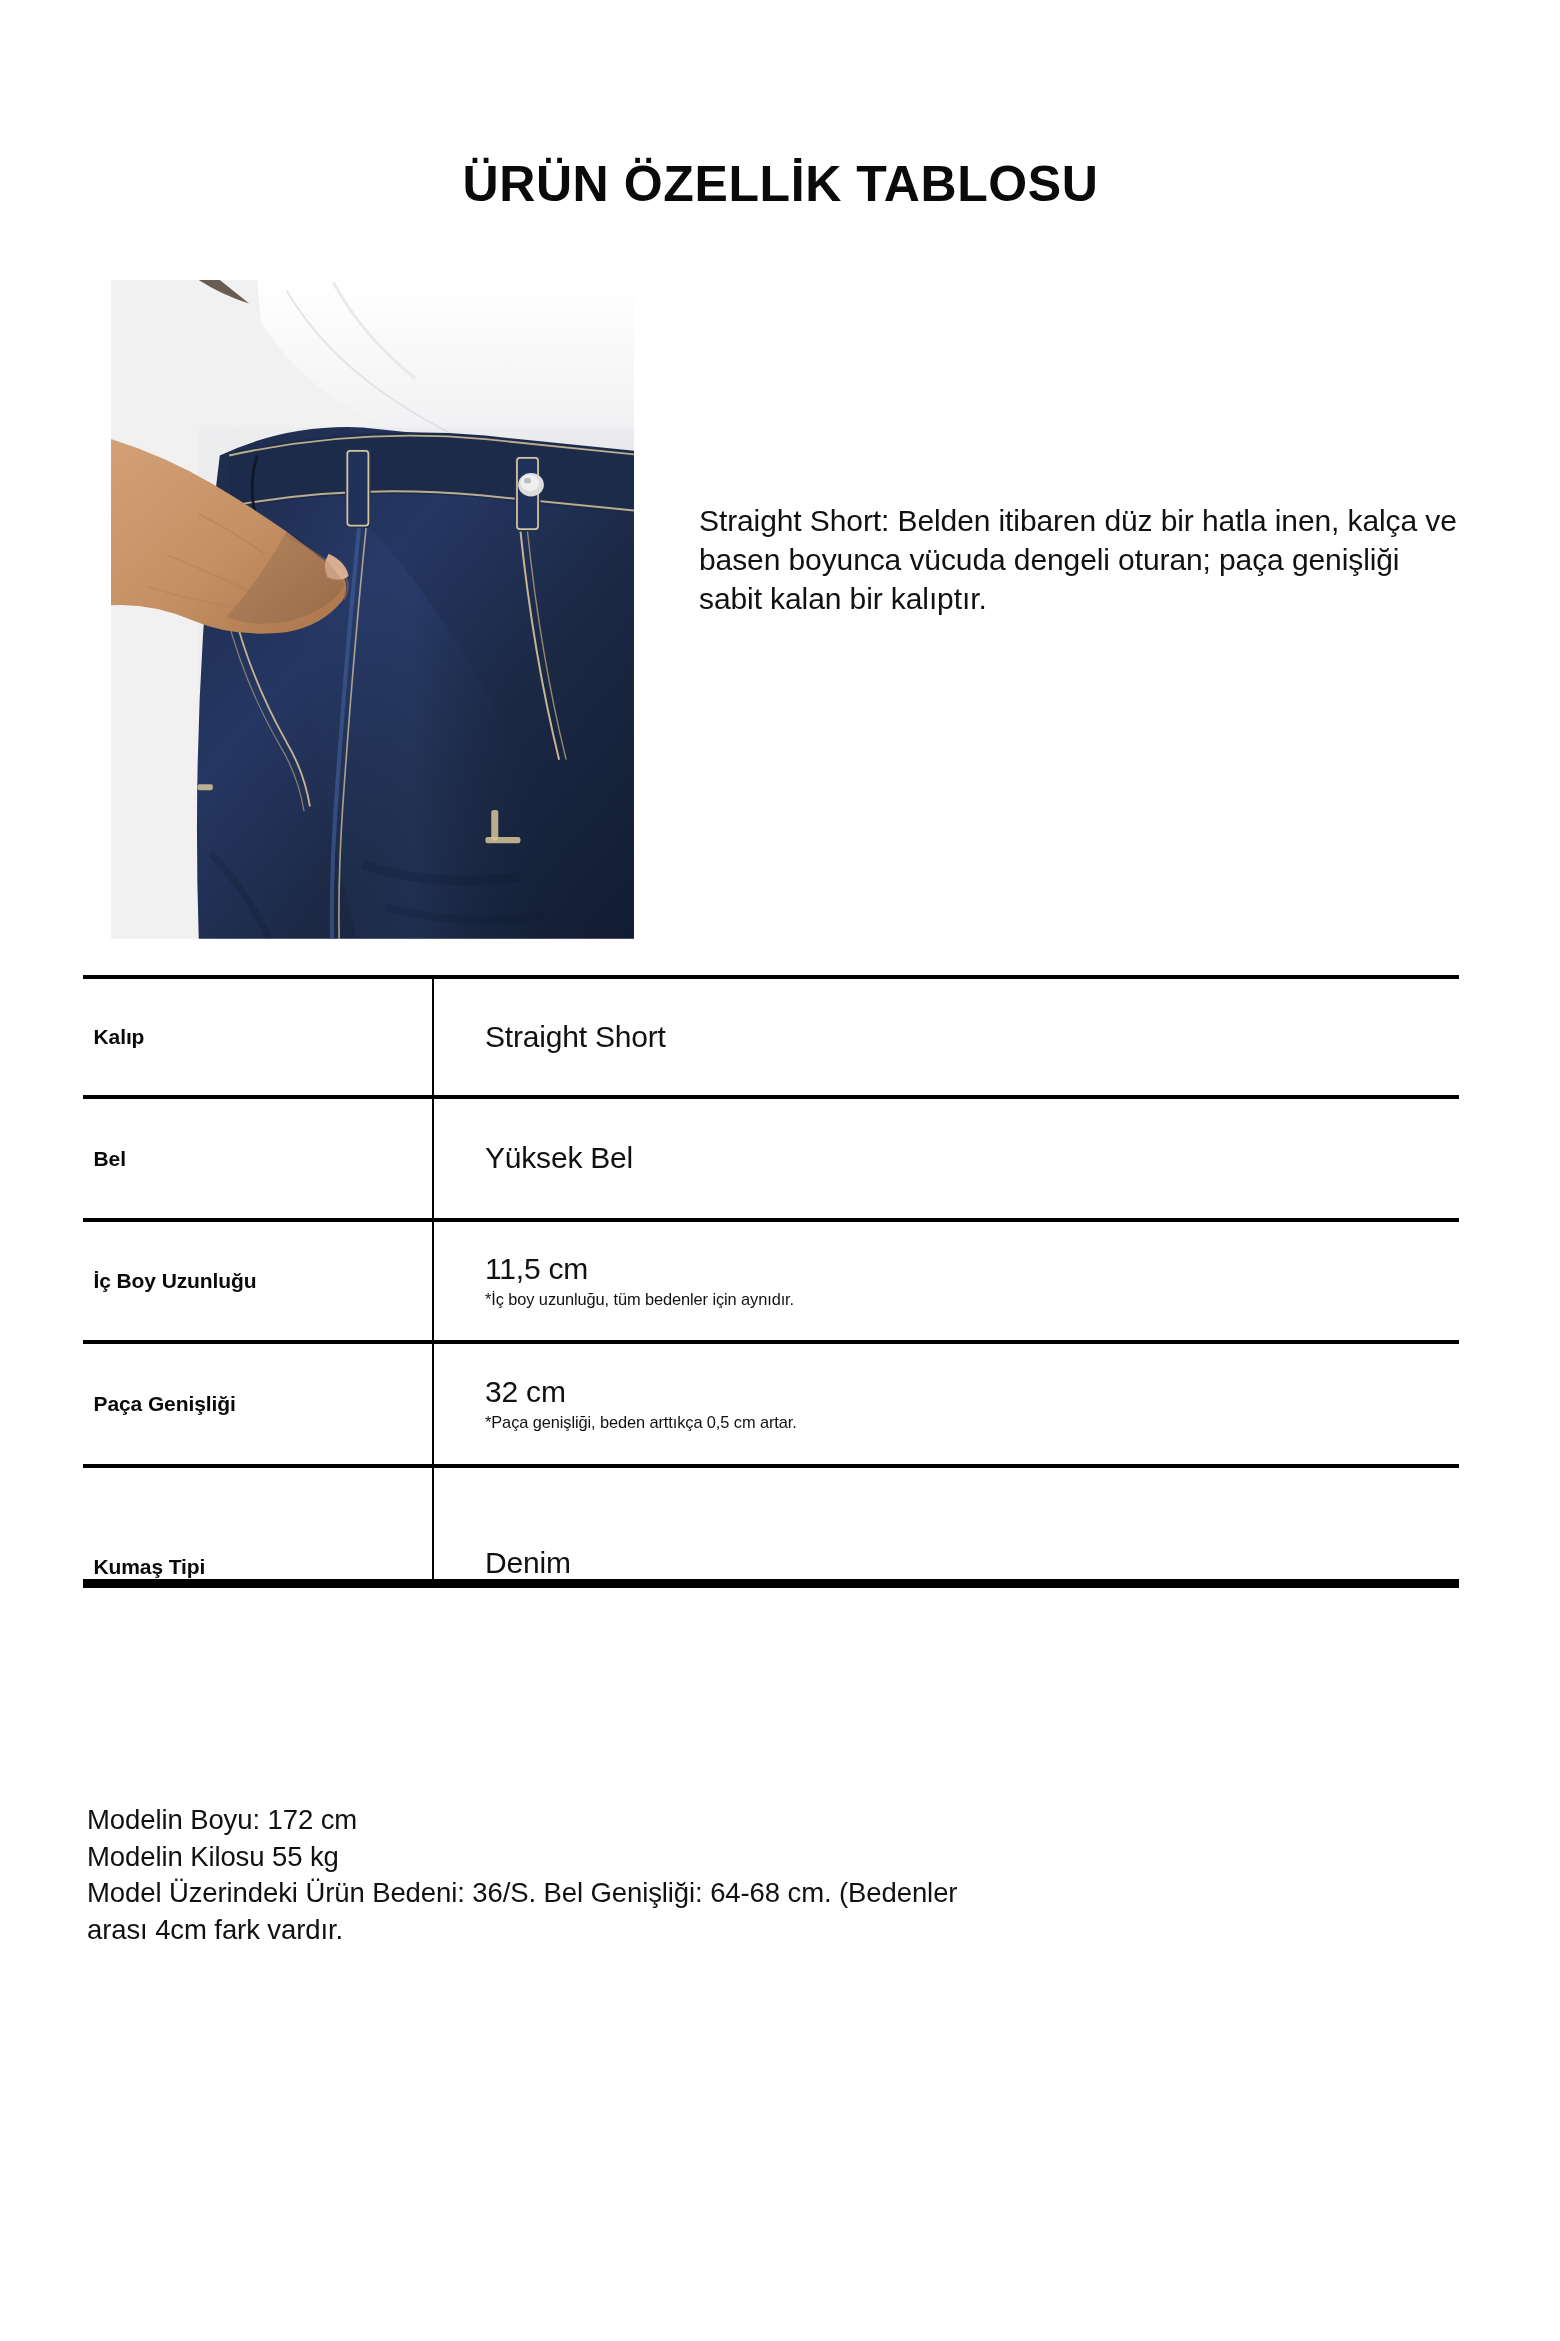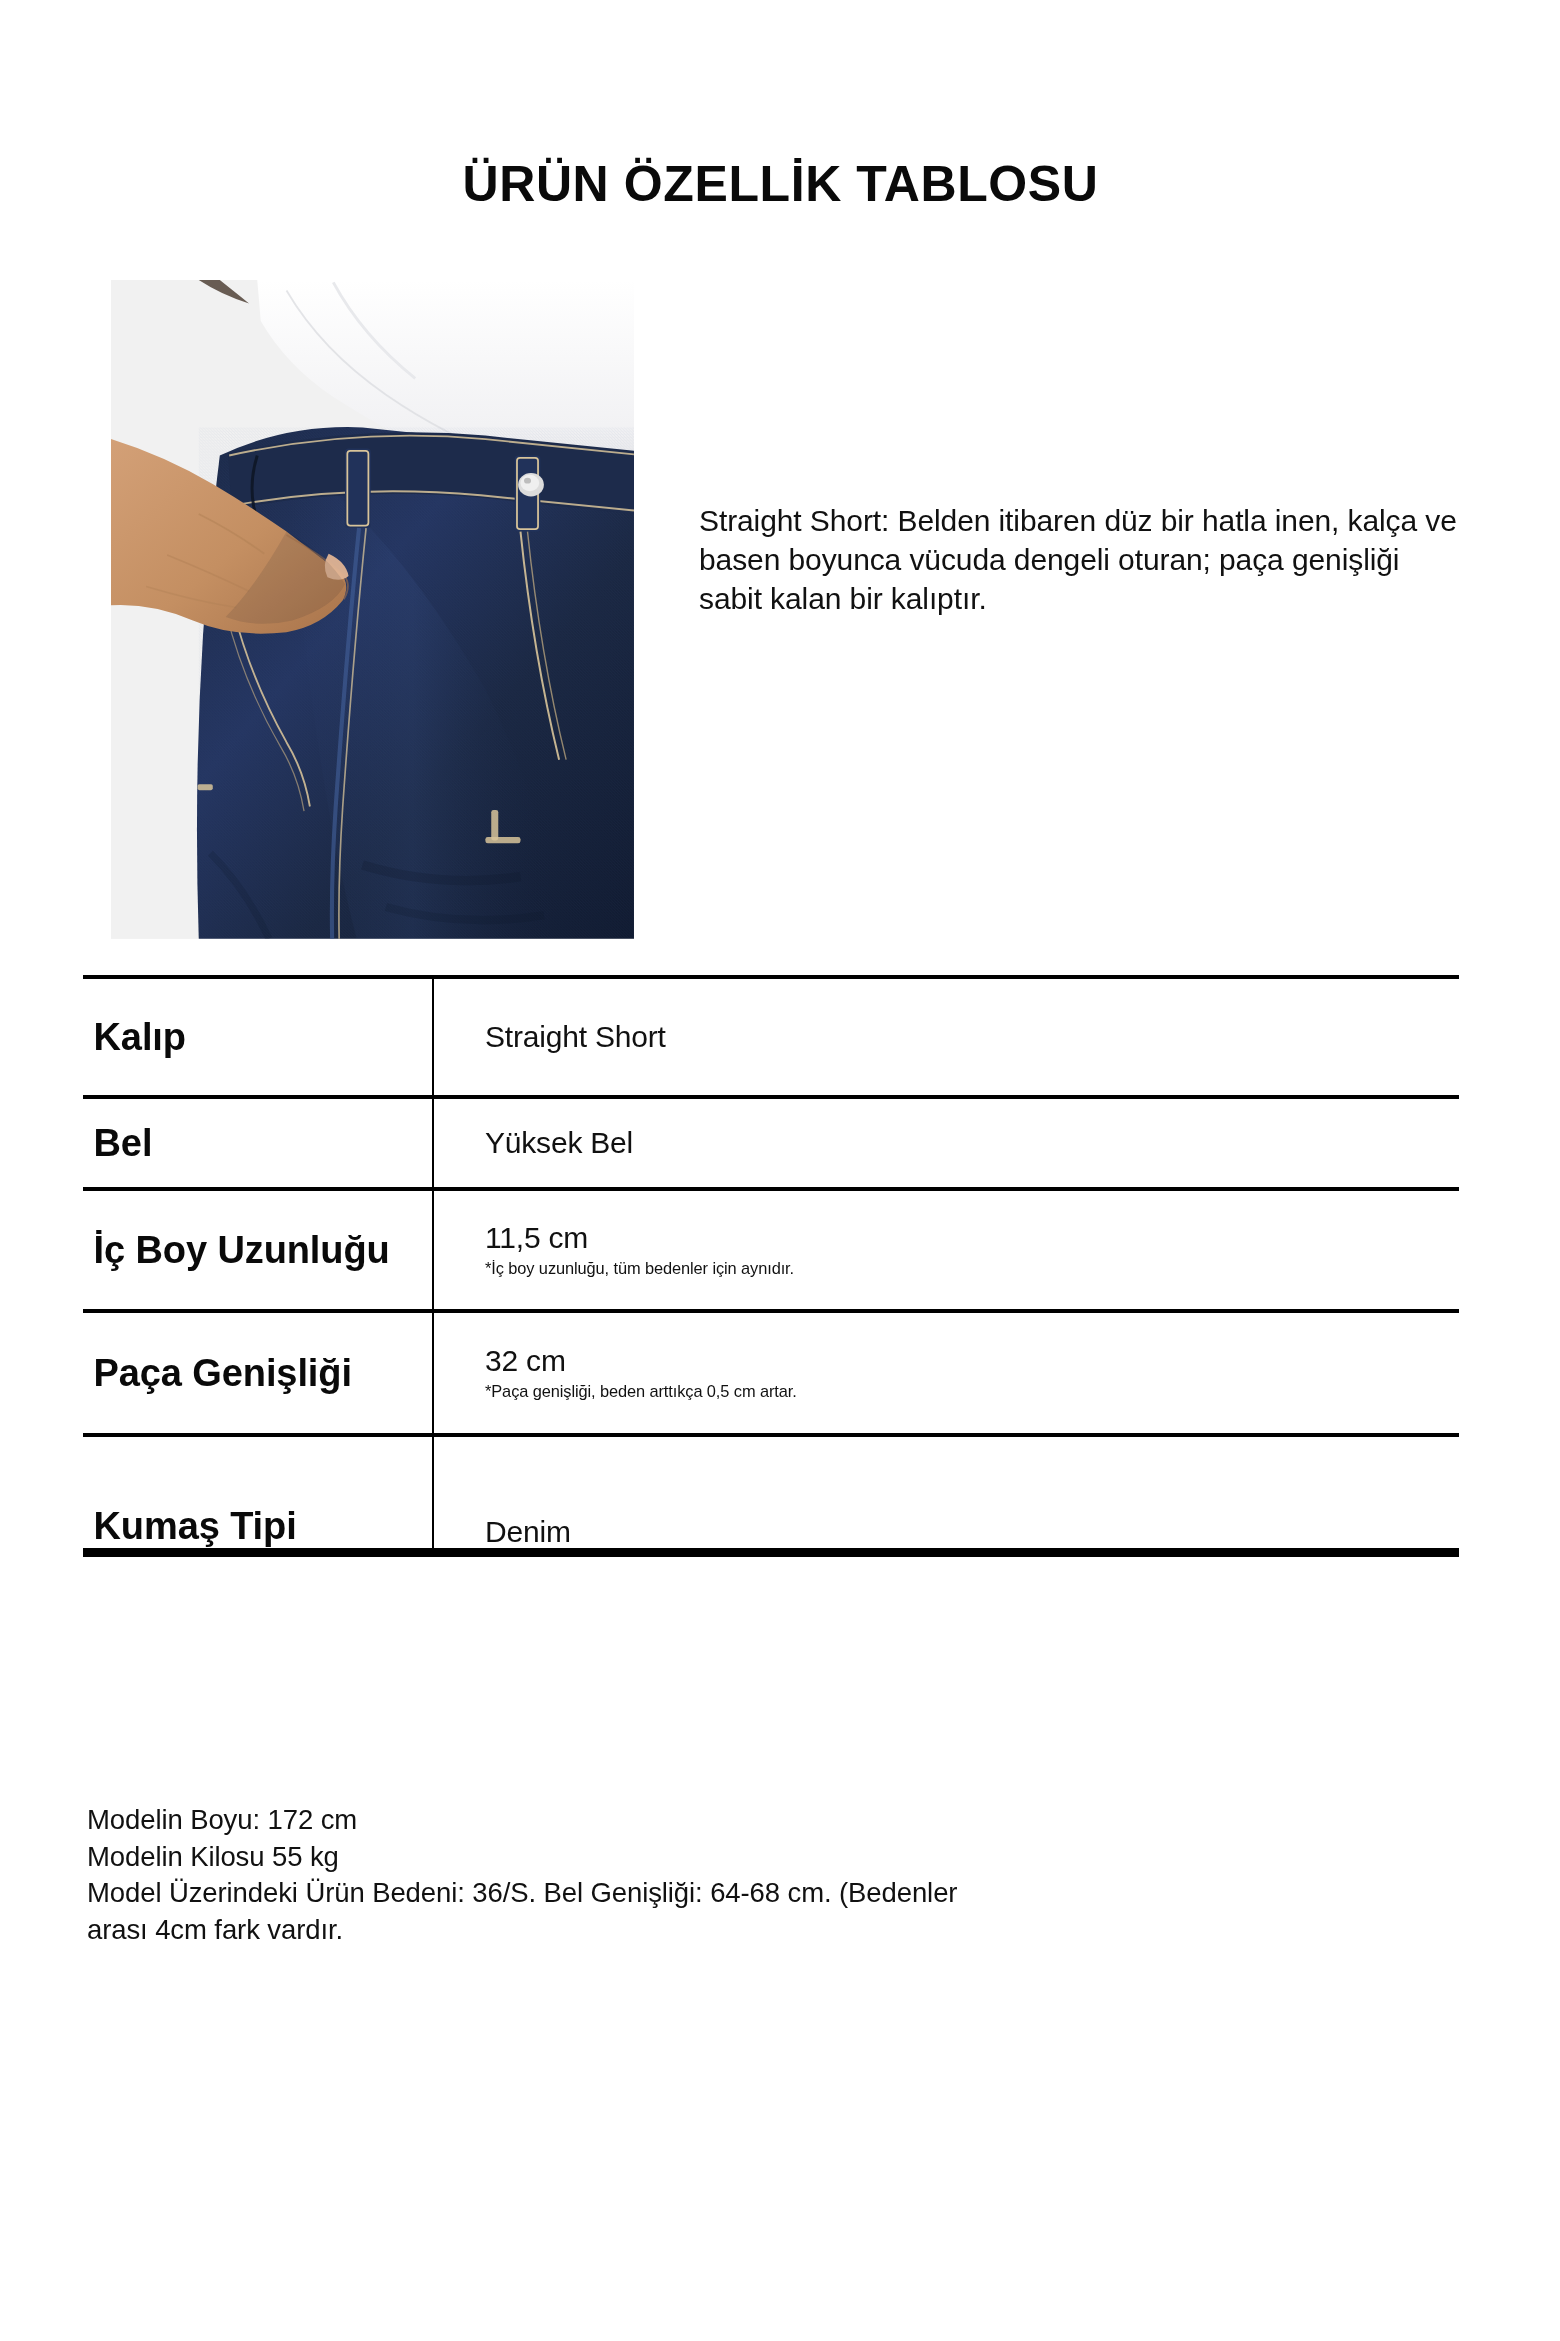--- a/index.html
+++ b/index.html
@@ -93,21 +93,21 @@
     top: 0;
     bottom: 0;
     width: 2.3px;
     background: #000000;
   }
   .spec-label {
     width: 349px;
     box-sizing: border-box;
     padding-left: 10.5px;
     padding-right: 11.7px;
-    font-size: 38px;
+    font-size: 21px;
     font-weight: bold;
     letter-spacing: -0.1px;
     color: #0a0a0a;
   }
   .spec-value {
     flex: 1;
     box-sizing: border-box;
     padding-left: 53px;
     padding-right: 7px;
     font-size: 30px;
@@ -120,21 +120,21 @@
   }
   .spec-value .note {
     display: block;
     font-size: 16.4px;
     line-height: 1.25;
     margin-top: 3px;
     letter-spacing: -0.1px;
     color: #111111;
   }
   .row-h-a { height: 116px; }
-  .row-h-b { height: 88px; }
+  .row-h-b { height: 119px; }
   .row-h-c { height: 118px; }
   .row-h-d { height: 120px; }
   .row-h-e { height: 111px; align-items: flex-end; }
   .row-h-f { height: 116px; }
 
   
   .footer-notes {
     position: absolute;
     left: 87px;
     top: 1802px;

